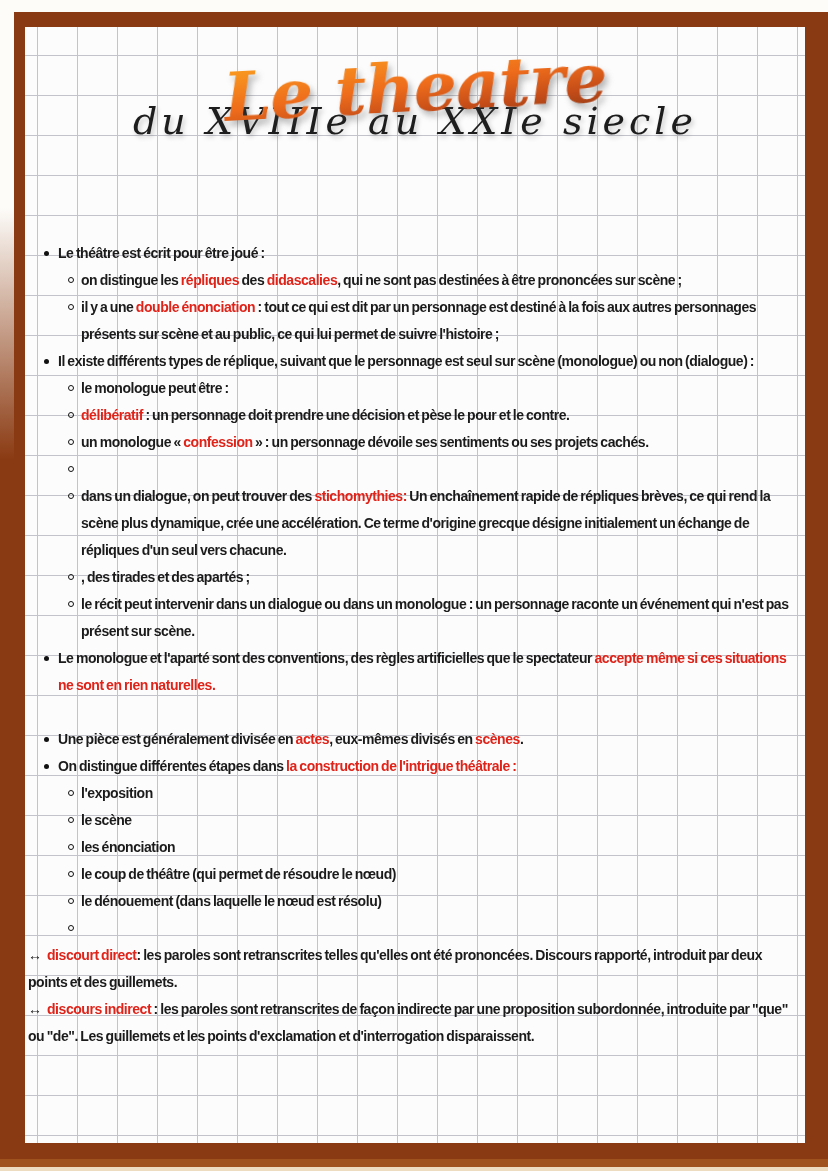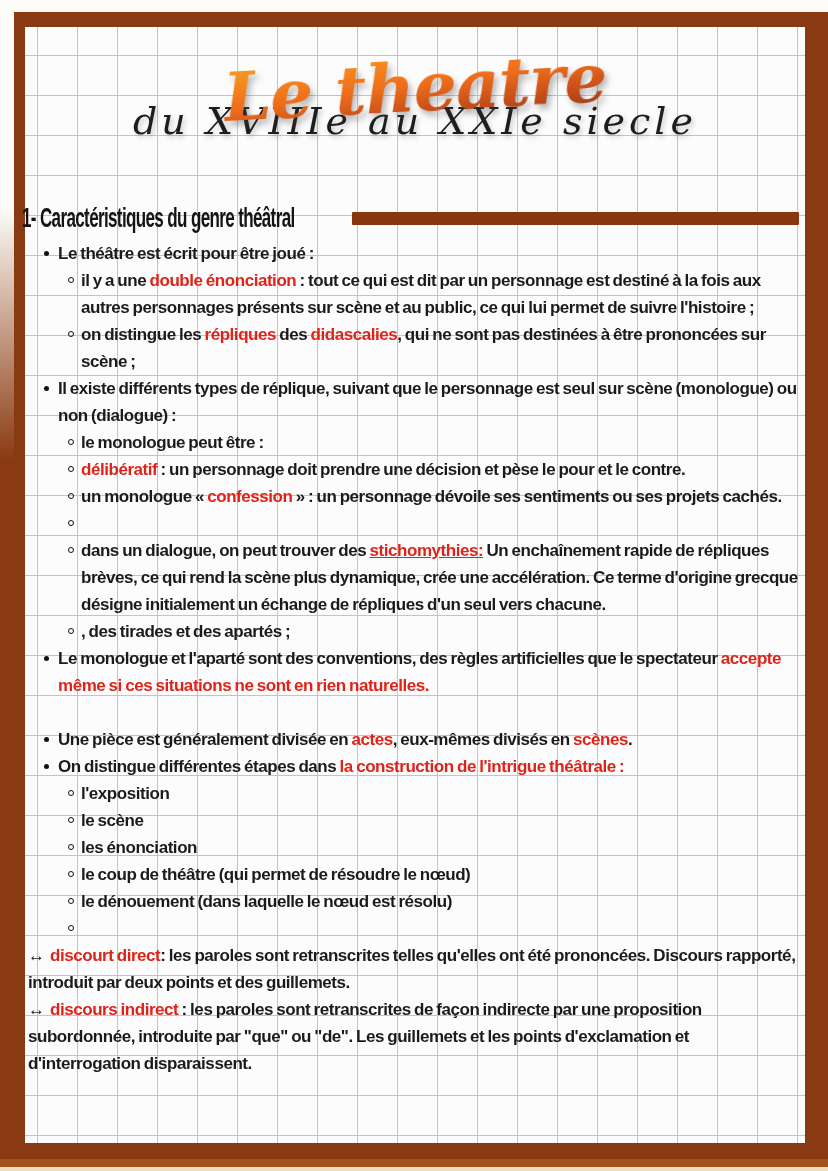--- a/index.html
+++ b/index.html
@@ -51,62 +51,59 @@
   .heading-row{position:absolute;left:-3px;right:6px;top:174px;height:34px}
   .heading{
     position:absolute;left:0;top:0;white-space:nowrap;
     font-weight:bold;font-size:27px;letter-spacing:-1px;color:#141414;
     transform:scaleX(.63);transform-origin:0 50%;line-height:34px;
   }
   .h-bar{position:absolute;left:330px;right:0;top:11px;height:13px;background:var(--rule,#8a3710);border-radius:1px}
   
   .notes{
     position:absolute;left:3px;right:3px;top:213px;
-    font-size:17px;font-weight:bold;letter-spacing:-.45px;word-spacing:-1px;
+    font-size:14px;font-weight:bold;letter-spacing:-.45px;word-spacing:-1px;
     line-height:27px;color:var(--ink,#1b1b1b);
   }
   .item{position:relative;min-height:27px}
   .b1{padding-left:30px}
   .b2{padding-left:53px}
   .dot{position:absolute;left:16px;top:11px;width:5px;height:5px;border-radius:50%;background:#111}
   .ring{position:absolute;left:40px;top:10px;width:4px;height:4px;border-radius:50%;border:1.6px solid #111;background:transparent}
   .arrow-glyph{font-weight:bold;margin-right:5px;letter-spacing:0}
   .gap{height:27px}
   .red{color:var(--red,#e02319)}
-  .u{text-decoration:underline}
+  .u{}
 </style>
 </head>
 <body>
 
 <div class="frame">
   <div class="paper">
 
     <div class="title-wrap">
       <div class="title">Le theatre</div>
       <div class="subtitle">du XVIIIe au XXIe siecle</div>
     </div>
 
-    <div class="heading-row">
-      <span class="heading">1- Caractéristiques du genre théâtral</span>
-      <div class="h-bar"></div>
-    </div>
 
     <div class="notes" id="notes">
         <div class="item b1"><span class="dot"></span><span>Le théâtre est écrit pour être joué :</span></div>
+        <div class="item b2"><span class="ring"></span><span>on distingue les </span><span class="red">répliques</span><span> des </span><span class="red">didascalies</span><span>, qui ne sont pas destinées à être prononcées sur scène ;</span></div>
         <div class="item b2"><span class="ring"></span><span>il y a une </span><span class="red">double énonciation</span><span> : tout ce qui est dit par un personnage est destiné à la fois aux autres personnages présents sur scène et au public, ce qui lui permet de suivre l'histoire ;</span></div>
-        <div class="item b2"><span class="ring"></span><span>on distingue les </span><span class="red">répliques</span><span> des </span><span class="red">didascalies</span><span>, qui ne sont pas destinées à être prononcées sur scène ;</span></div>
         <div class="item b1"><span class="dot"></span><span>Il existe différents types de réplique, suivant que le personnage est seul sur scène (monologue) ou non (dialogue) :</span></div>
         <div class="item b2"><span class="ring"></span><span>le monologue peut être :</span></div>
         <div class="item b2"><span class="ring"></span><span class="red">délibératif</span><span> : un personnage doit prendre une décision et pèse le pour et le contre.</span></div>
         <div class="item b2"><span class="ring"></span><span>un monologue « </span><span class="red">confession</span><span> » : un personnage dévoile ses sentiments ou ses projets cachés.</span></div>
         <div class="item b2">
           <span class="ring"></span>
         </div>
         <div class="item b2"><span class="ring"></span><span>dans un dialogue, on peut trouver des </span><span class="red u">stichomythies:</span><span> Un enchaînement rapide de répliques brèves, ce qui rend la scène plus dynamique, crée une accélération. Ce terme d'origine grecque désigne initialement un échange de répliques d'un seul vers chacune.</span></div>
         <div class="item b2"><span class="ring"></span><span>, des tirades et des apartés ;</span></div>
+        <div class="item b2"><span class="ring"></span><span>le récit peut intervenir dans un dialogue ou dans un monologue : un personnage raconte un événement qui n'est pas présent sur scène.</span></div>
         <div class="item b1"><span class="dot"></span><span>Le monologue et l'aparté sont des conventions, des règles artificielles que le spectateur </span><span class="red">accepte même si ces situations ne sont en rien naturelles.</span></div>
         <div class="item gap"></div>
         <div class="item b1"><span class="dot"></span><span>Une pièce est généralement divisée en </span><span class="red">actes</span><span>, eux-mêmes divisés en </span><span class="red">scènes</span><span>.</span></div>
         <div class="item b1"><span class="dot"></span><span>On distingue différentes étapes dans </span><span class="red">la construction de l'intrigue théâtrale :</span></div>
         <div class="item b2"><span class="ring"></span><span>l'exposition</span></div>
         <div class="item b2"><span class="ring"></span><span>le scène</span></div>
         <div class="item b2"><span class="ring"></span><span>les énonciation</span></div>
         <div class="item b2"><span class="ring"></span><span>le coup de théâtre (qui permet de résoudre le nœud)</span></div>
         <div class="item b2"><span class="ring"></span><span>le dénouement (dans laquelle le nœud est résolu)</span></div>
         <div class="item b2">

